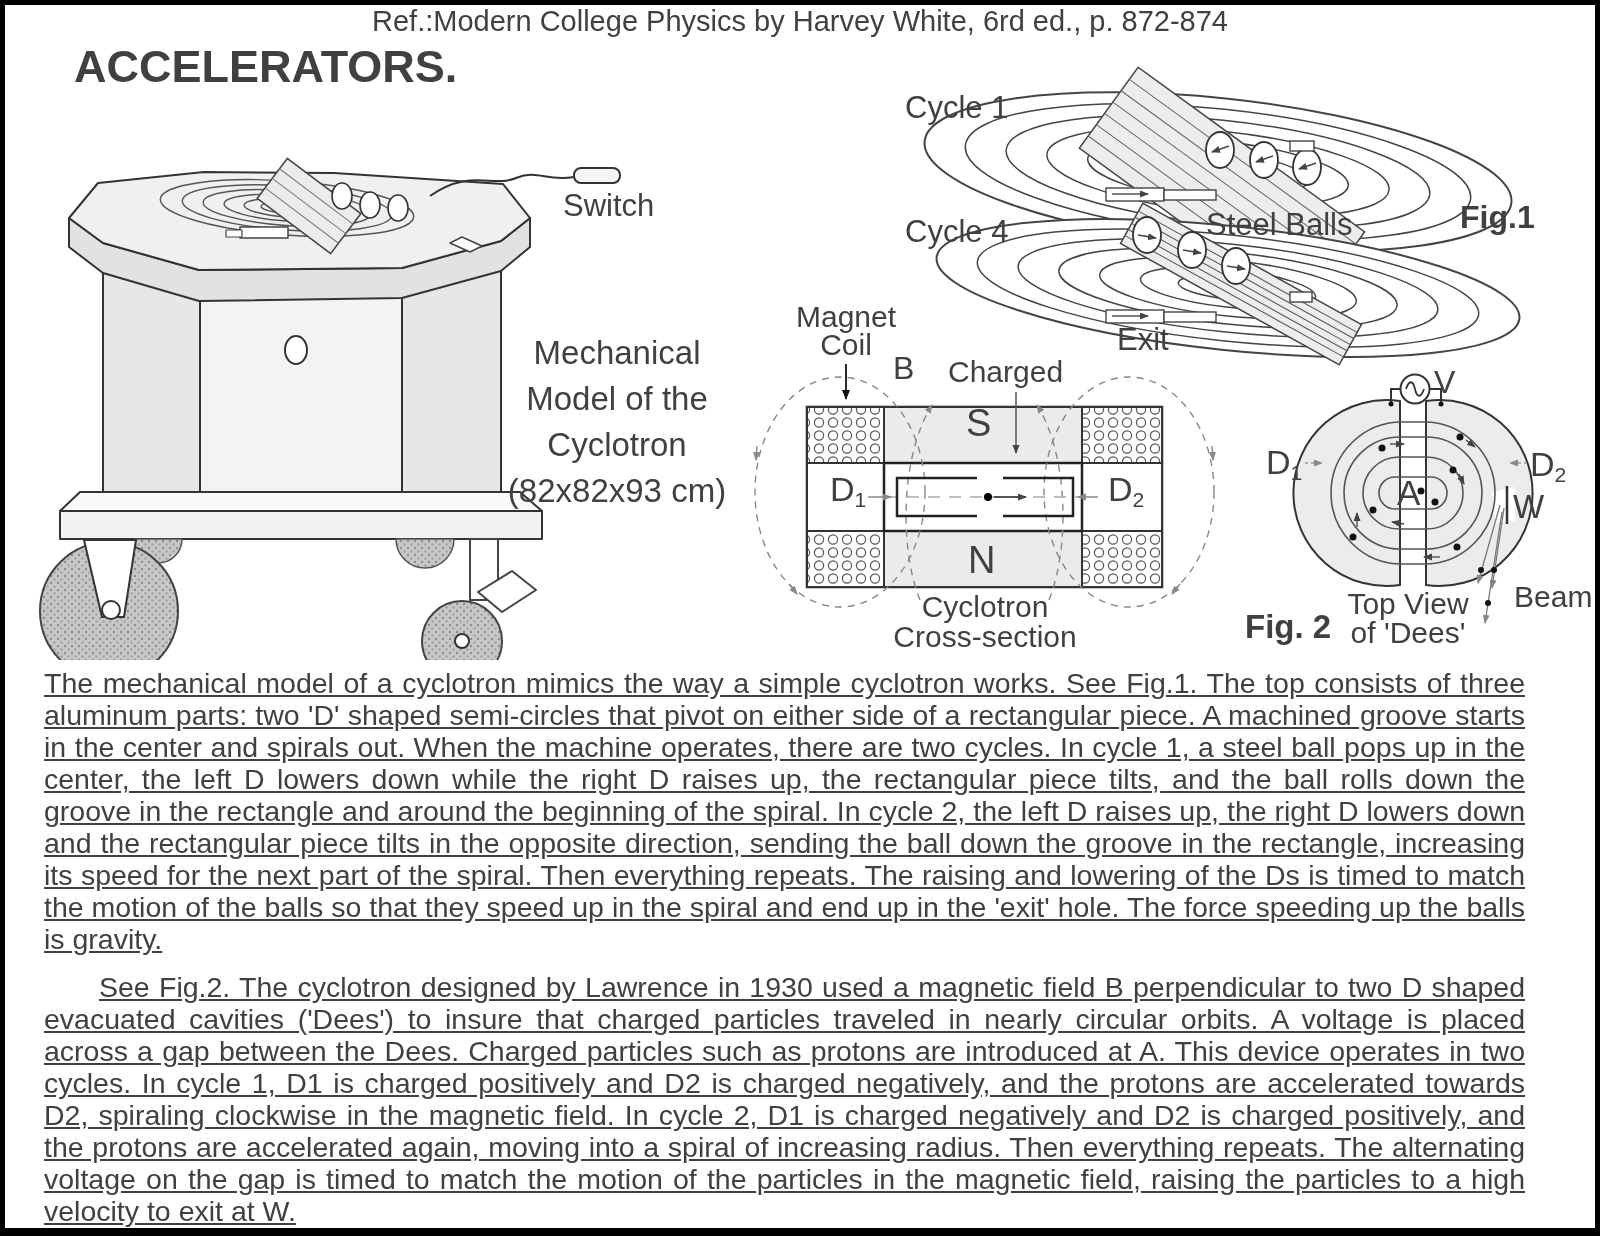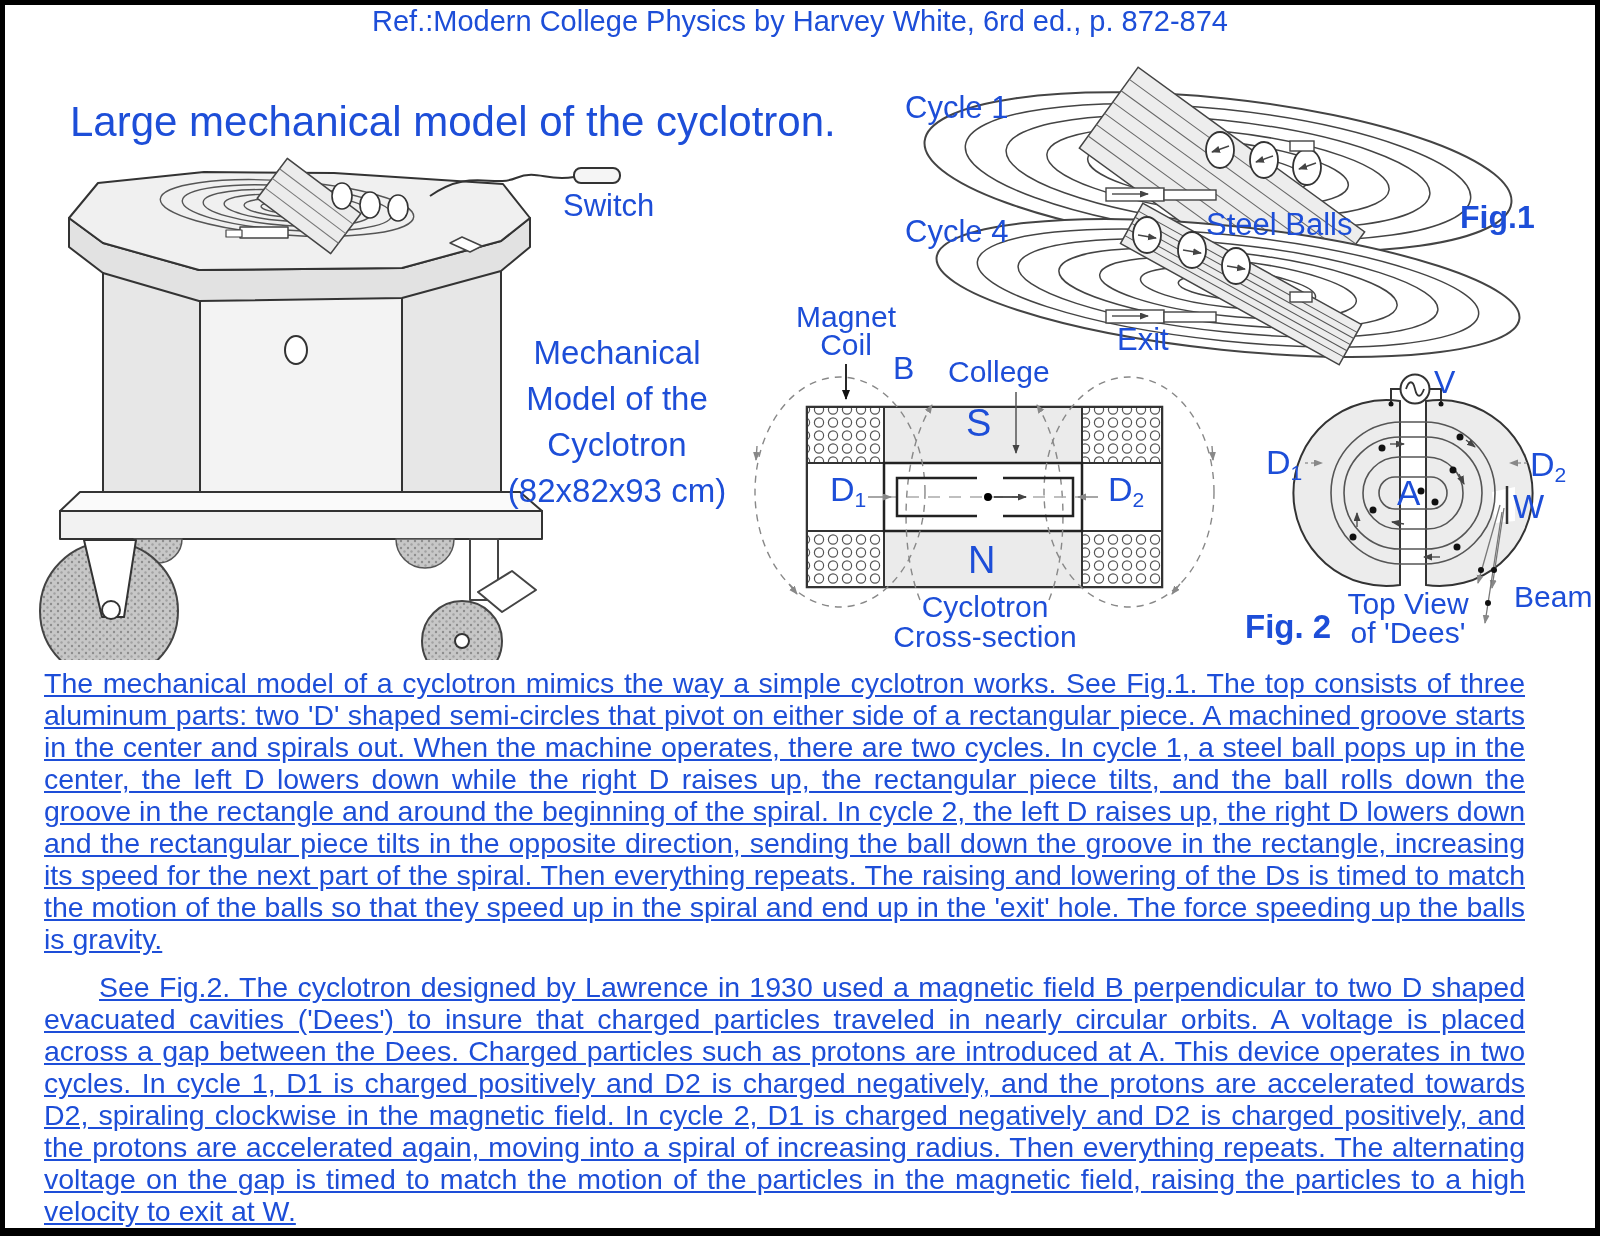--- a/index.html
+++ b/index.html
@@ -1,17 +1,17 @@
 <!DOCTYPE html>
 <html><head>
 <meta charset="utf-8">
 <style>
   html,body{margin:0;padding:0;background:#fff;}
   .page{position:relative;width:1600px;height:1236px;background:#fff;overflow:hidden;
-        font-family:"Liberation Sans",sans-serif;color:#1d4ed8;}
+        font-family:"Liberation Sans",sans-serif;color:#404040;}
   .frame{position:absolute;left:0;top:0;right:0;bottom:0;border:5px solid #000;
          border-bottom-width:8px;pointer-events:none;z-index:50;}
   .art{position:absolute;left:0;top:0;z-index:1;}
   .lbl{position:absolute;z-index:10;white-space:nowrap;line-height:1.05;}
   .c{transform:translateX(-50%);text-align:center;white-space:pre-line;}
   .b{font-weight:bold;}
   sub{font-size:0.62em;vertical-align:-0.3em;}
   .bodytext{position:absolute;left:28px;top:651px;width:1513px;z-index:10;
             font-size:28.5px;line-height:32px;text-align:justify;}
   .bodytext p{margin:16px;text-decoration:underline;}
@@ -236,38 +236,38 @@
         <line x1="1504" y1="508" x2="1492" y2="588" marker-end="url(#ahg)"></line>
         <line x1="1502" y1="512" x2="1485" y2="623" marker-end="url(#ahg)"></line>
       </g>
       <circle cx="1481" cy="570" r="3" fill="#111"></circle>
         <circle cx="1494" cy="570" r="3" fill="#111"></circle>
       <circle cx="1488" cy="603" r="3" fill="#111"></circle>
     </g>
   </svg>
 
   <div class="lbl" style="left:50%;top:6px;transform:translateX(-50%);font-size:29px;">Ref.:Modern College Physics by Harvey White, 6rd ed., p. 872-874</div>
-  <div class="lbl" style="left:70px;top:100px;font-size:42px;">Large mechanical model of the cyclotron.</div>
+  <div class="lbl b" style="left:74px;top:43px;font-size:45px;">ACCELERATORS.</div>
 
   <div class="lbl" style="left:563px;top:190px;font-size:31px;">Switch</div>
   <div class="lbl c" style="left:617px;top:330px;font-size:33px;line-height:46px;">Mechanical
 Model of the
 Cyclotron
 (82x82x93 cm)</div>
 
   <div class="lbl" style="left:905px;top:92px;font-size:31px;">Cycle 1</div>
   <div class="lbl" style="left:905px;top:216px;font-size:31px;">Cycle 4</div>
   <div class="lbl" style="left:1206px;top:209px;font-size:31px;">Steel Balls</div>
   <div class="lbl b" style="left:1460px;top:201px;font-size:32px;">Fig.1</div>
   <div class="lbl" style="left:1117px;top:324px;font-size:31px;">Exit</div>
 
   <div class="lbl c" style="left:846px;top:303px;font-size:30px;line-height:28px;">Magnet
 Coil</div>
   <div class="lbl" style="left:893px;top:352px;font-size:32px;">B</div>
-  <div class="lbl" style="left:948px;top:356px;font-size:30px;">College</div>
+  <div class="lbl" style="left:948px;top:356px;font-size:30px;">Charged</div>
   <div class="lbl" style="left:966px;top:404px;font-size:38px;">S</div>
   <div class="lbl" style="left:968px;top:541px;font-size:38px;">N</div>
   <div class="lbl" style="left:830px;top:472px;font-size:34px;"><span>D</span><sub>1</sub></div>
   <div class="lbl" style="left:1108px;top:472px;font-size:34px;"><span>D</span><sub>2</sub></div>
   <div class="lbl c" style="left:985px;top:592px;font-size:30px;line-height:30px;">Cyclotron
 Cross-section</div>
   <div class="lbl b" style="left:1205px;top:610px;font-size:33px;margin-left:40px;">Fig. 2</div>
 
   <div class="lbl" style="left:1434px;top:366px;font-size:32px;">V</div>
   <div class="lbl" style="left:1266px;top:445px;font-size:34px;"><span>D</span><sub>1</sub></div>

